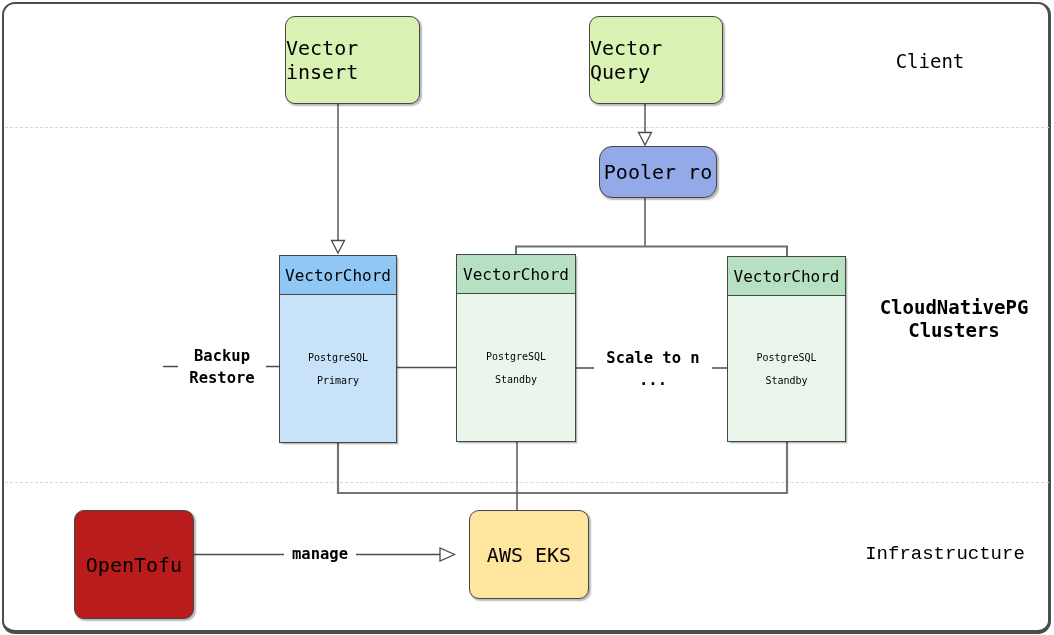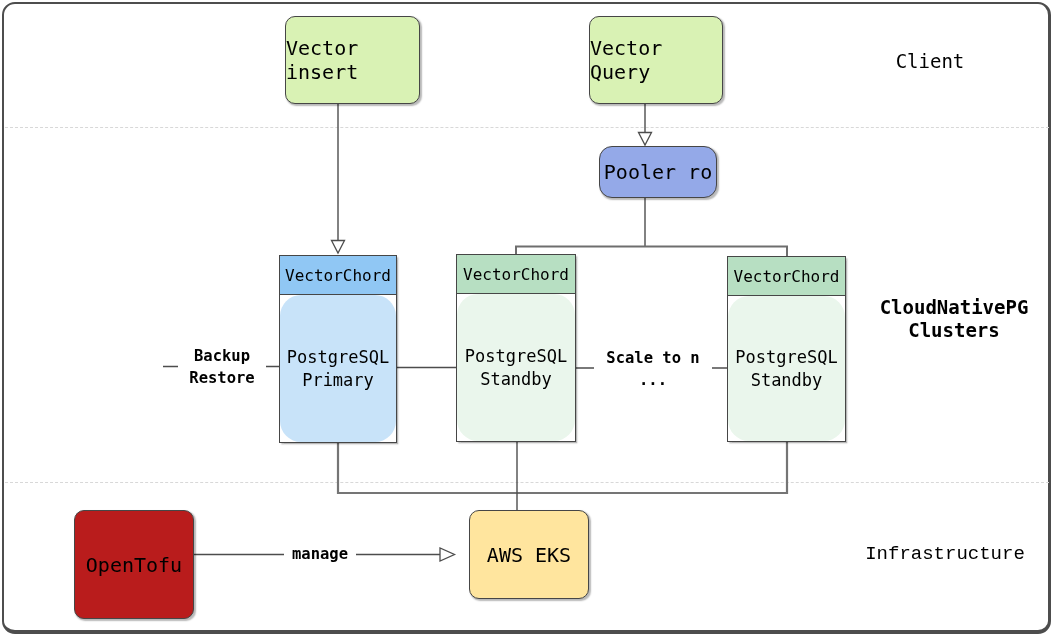--- a/index.html
+++ b/index.html
@@ -36,21 +36,21 @@
     box-shadow:1.5px 1.5px 1.5px rgba(0,0,0,0.28); background:#fff;
   }
   .db .hdr {
     height:39px; flex:0 0 39px; box-sizing:border-box;
     border-bottom:1.6px solid #464646;
     display:flex; align-items:center; justify-content:center;
     font-size:16px;
   }
   .db .bod {
     flex:1; display:flex; align-items:center; justify-content:center;
-    font-size:17px; line-height:23px; text-align:center; white-space:pre-line;border-radius:21px;
+    font-size:10px; line-height:23px; text-align:center; white-space:pre-line;
   }
   .edge-label {
     position:absolute; background:#ffffff; font-size:15.5px; line-height:22px;
     text-align:center; white-space:pre-line; padding:0 2px;font-weight:bold;
   }
 </style>
 </head>
 <body>
 
 <div class="canvas">

